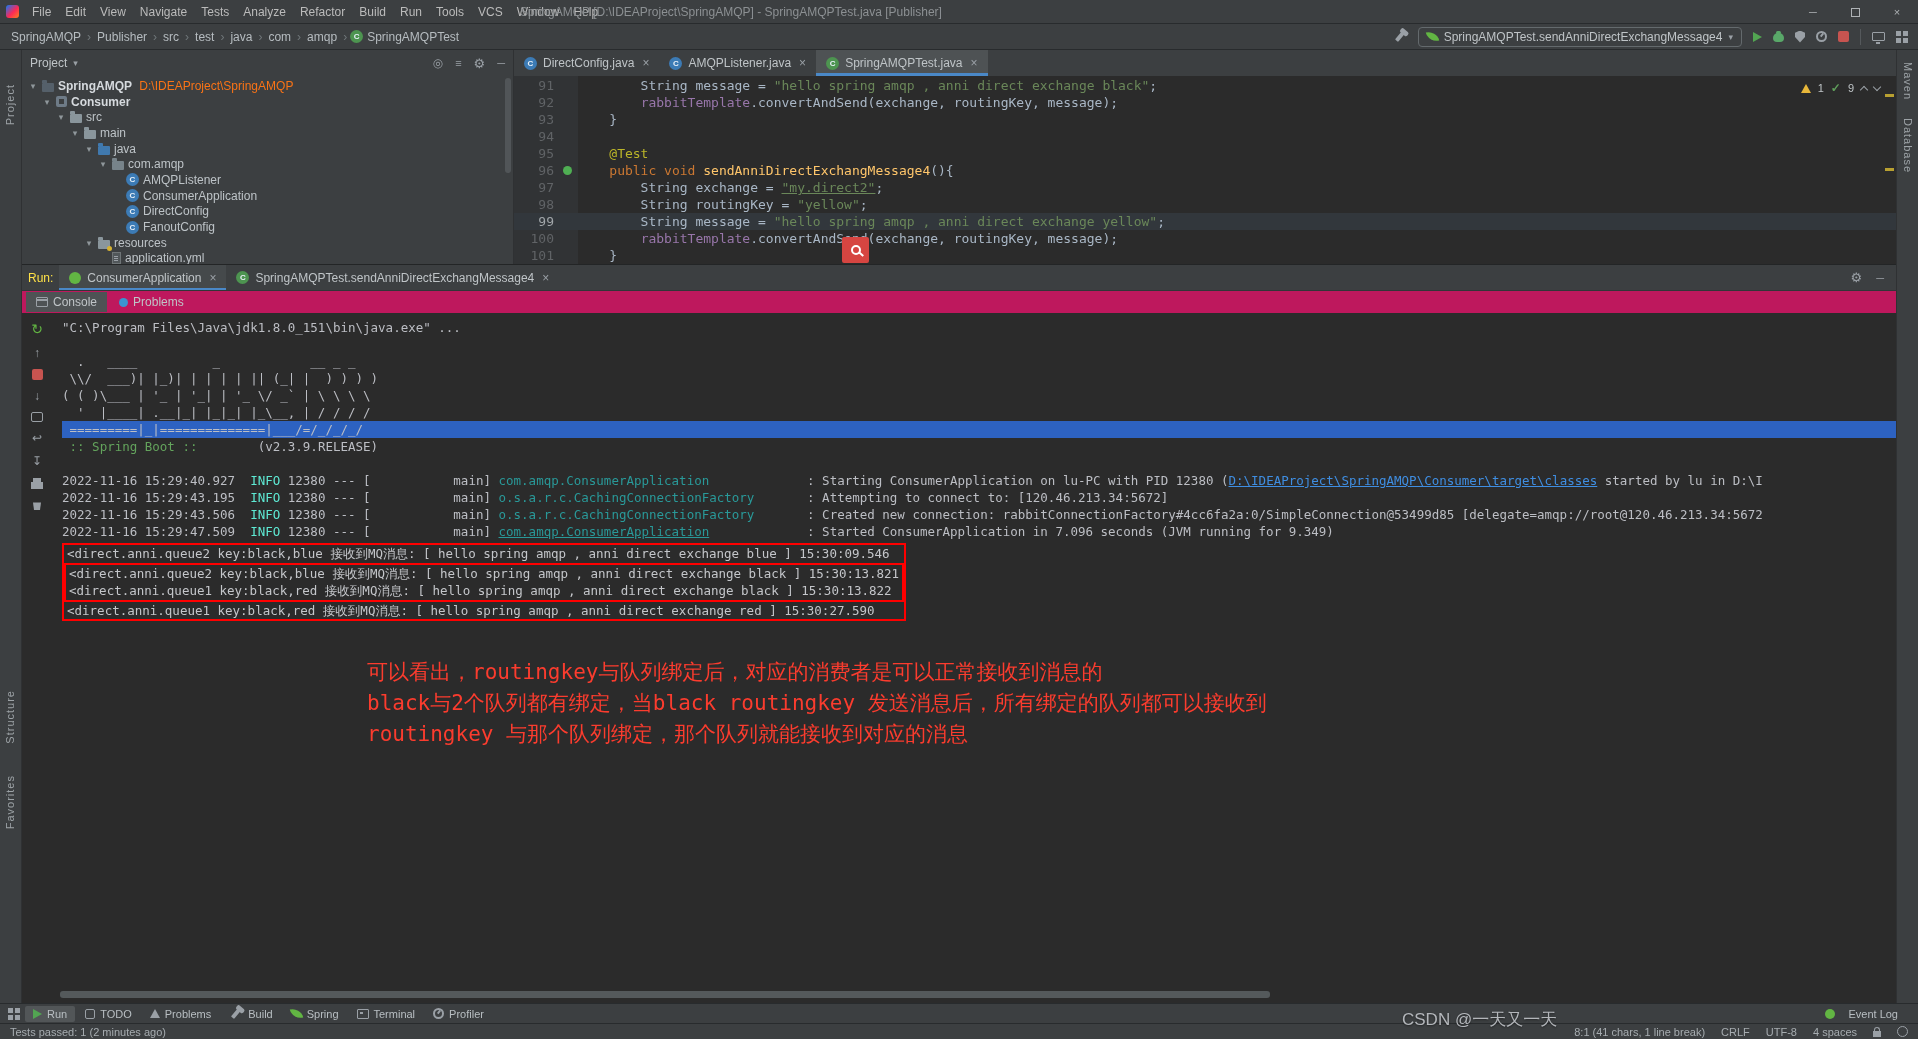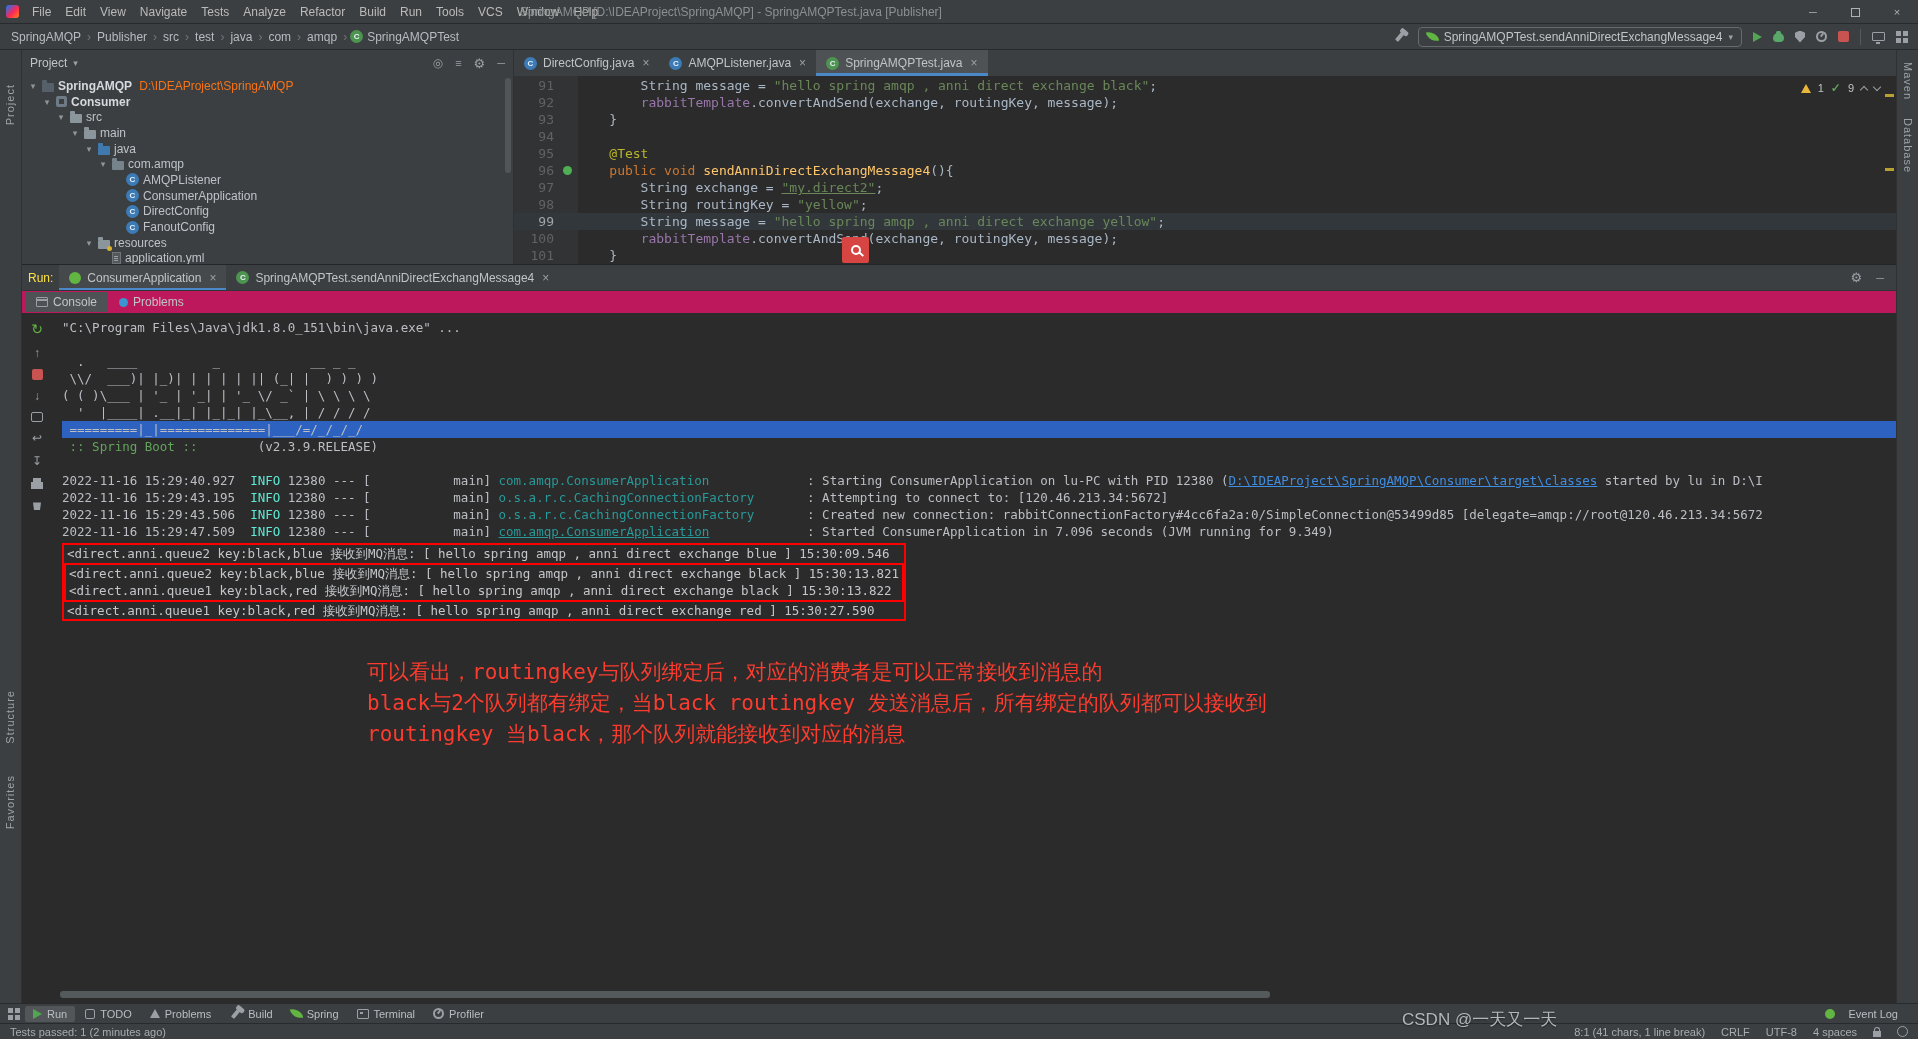--- a/index.html
+++ b/index.html
@@ -460,21 +460,21 @@
               <div class="cline"><span class="cl-t">2022-11-16 15:29:43.506</span><span class="cl-lvl">  INFO</span><span class="cl-t"> 12380 --- [           main] </span><span class="cl-lg">o.s.a.r.c.CachingConnectionFactory</span><span class="cl-t">       : Created new connection: rabbitConnectionFactory#4cc6fa2a:0/SimpleConnection@53499d85 [delegate=amqp://root@120.46.213.34:5672</span></div>
               <div class="cline"><span class="cl-t">2022-11-16 15:29:47.509</span><span class="cl-lvl">  INFO</span><span class="cl-t"> 12380 --- [           main] </span><span class="cl-lgu">com.amqp.ConsumerApplication</span><span class="cl-t">             : Started ConsumerApplication in 7.096 seconds (JVM running for 9.349)</span></div>
             </div>
           <div class="box-outer"><div class="boxed-line">&lt;direct.anni.queue2 key:black,blue 接收到MQ消息: [ hello spring amqp , anni direct exchange blue ] 15:30:09.546</div><div class="box-inner">
                 <div class="boxed-line">&lt;direct.anni.queue2 key:black,blue 接收到MQ消息: [ hello spring amqp , anni direct exchange black ] 15:30:13.821</div>
                 <div class="boxed-line">&lt;direct.anni.queue1 key:black,red 接收到MQ消息: [ hello spring amqp , anni direct exchange black ] 15:30:13.822</div>
               </div><div class="boxed-line">&lt;direct.anni.queue1 key:black,red 接收到MQ消息: [ hello spring amqp , anni direct exchange red ] 15:30:27.590</div></div>
           <div class="annotations">
               <div class="ann">可以看出，routingkey与队列绑定后，对应的消费者是可以正常接收到消息的</div>
               <div class="ann">black与2个队列都有绑定，当black routingkey 发送消息后，所有绑定的队列都可以接收到</div>
-              <div class="ann">routingkey 当black，那个队列就能接收到对应的消息</div>
+              <div class="ann">routingkey 与那个队列绑定，那个队列就能接收到对应的消息</div>
             </div>
           <div class="hscroll"></div>
         </div>
       </div>
     </div>
   </div>
 
   <div class="stripe stripe-right">
     <span class="vlabel-r" style="top:12px">Maven</span>
     <span class="vlabel-r" style="top:68px">Database</span>

